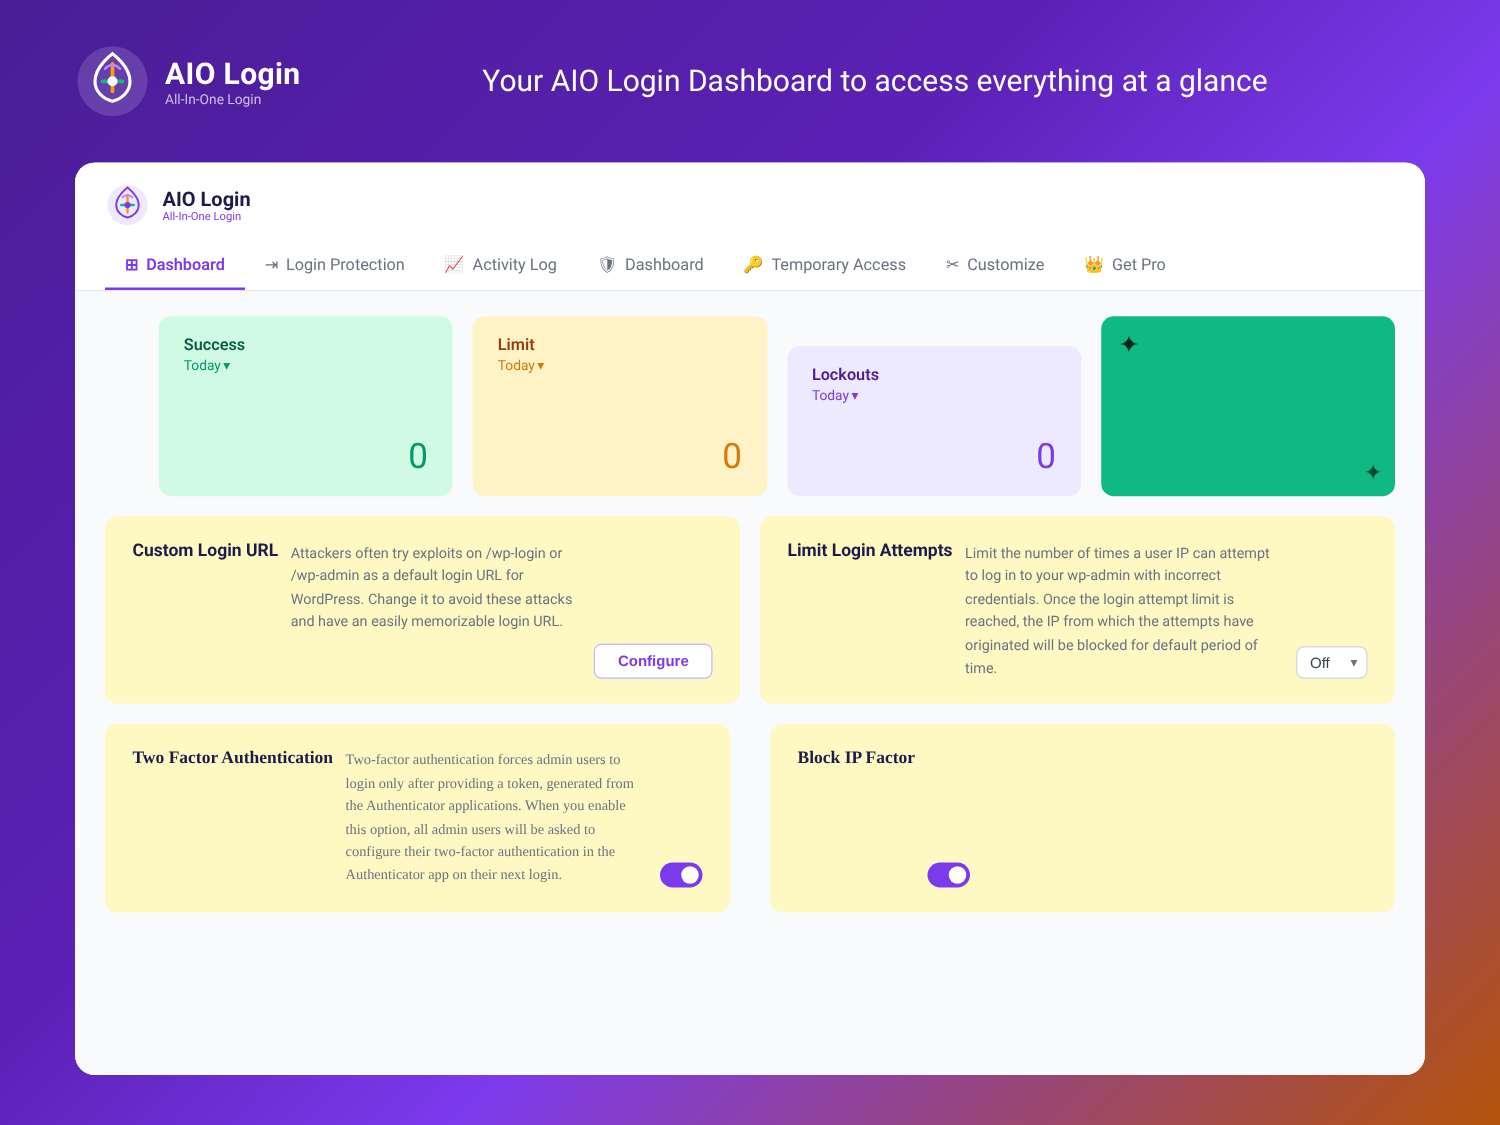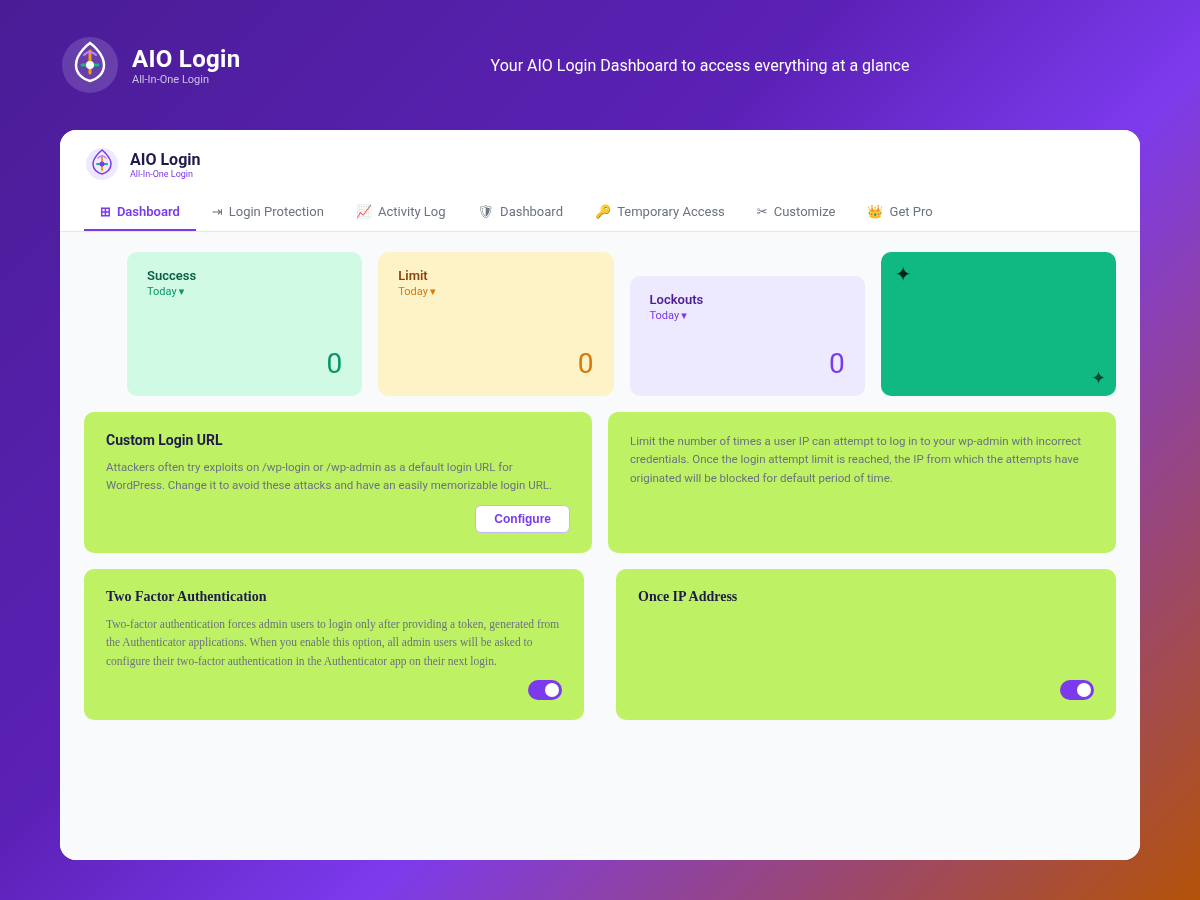--- a/index.html
+++ b/index.html
@@ -37,21 +37,21 @@
       color: #fff;
       letter-spacing: 0.3px;
     }
     .logo-subtitle {
       font-size: 11px;
       color: rgba(255,255,255,0.7);
     }
     .header-tagline {
       flex: 1;
       text-align: center;
-      font-size: 16px;
+      font-size: 24px;
       color: #fff;
       font-weight: 400;
     }
 
     
     .main-container {
       flex: 1;
       background: #f0f0f5;
       margin: 0 60px 40px 60px;
       border-radius: 16px;
@@ -215,25 +215,25 @@
     }
 
     
     .feature-cards-row {
       display: grid;
       grid-template-columns: 1fr 1fr;
       gap: 16px;
       margin-bottom: 16px;
     }
     .feature-card {
-      background: #bef264;
+      background: #fef9c3;
       border-radius: 10px;
       padding: 20px 22px;
       display: flex;
-      flex-direction: column;
+      flex-direction: row;
       gap: 10px;
       min-height: 130px;
     }
     .feature-title {
       font-size: 14px;
       font-weight: 700;
       color: #1e1b4b;
     }
     .feature-desc {
       font-size: 11.5px;
@@ -437,35 +437,44 @@
 
       <div class="feature-card">
         <div class="feature-title">Custom Login URL</div>
         <div class="feature-desc">Attackers often try exploits on /wp-login or /wp-admin as a default login URL for WordPress. Change it to avoid these attacks and have an easily memorizable login URL.</div>
         <div style="display:flex; justify-content:flex-end;">
           <button class="configure-btn">Configure</button>
         </div>
       </div>
 
       <div class="feature-card">
+        <div class="feature-title">Limit Login Attempts</div>
         <div class="feature-desc">Limit the number of times a user IP can attempt to log in to your wp-admin with incorrect credentials. Once the login attempt limit is reached, the IP from which the attempts have originated will be blocked for default period of time.</div>
+        <div class="select-row">
+          <div class="select-wrapper">
+            <select class="select-control">
+              <option>Off</option>
+              <option>On</option>
+            </select>
+          </div>
+        </div>
       </div>
     </div>
 
     <div class="feature-cards-row-2">
 
       <div class="feature-card">
         <div class="feature-title">Two Factor Authentication</div>
         <div class="feature-desc">Two-factor authentication forces admin users to login only after providing a token, generated from the Authenticator applications. When you enable this option, all admin users will be asked to configure their two-factor authentication in the Authenticator app on their next login.</div>
         <div class="toggle-row">
           <div class="toggle-switch"></div>
         </div>
       </div>
 
       <div class="feature-card">
-        <div class="feature-title">Once IP Address</div>
+        <div class="feature-title">Block IP Factor</div>
         <div class="toggle-row">
           <div class="toggle-switch"></div>
         </div>
       </div>
     </div>
   </div>
 </div>
 
 </body></html>

